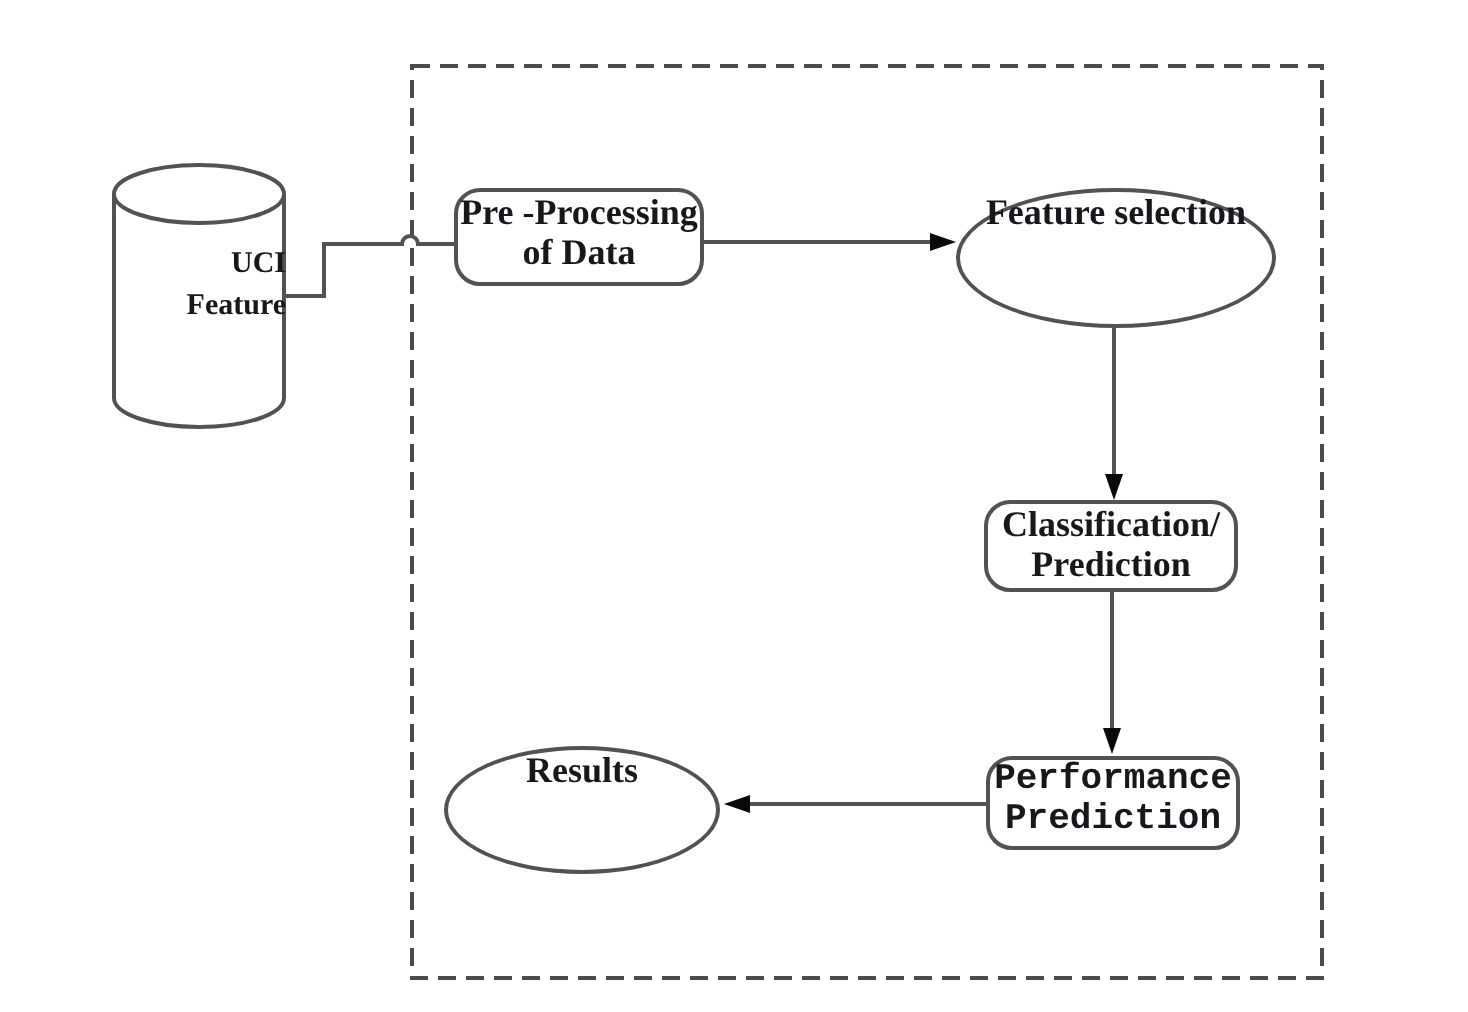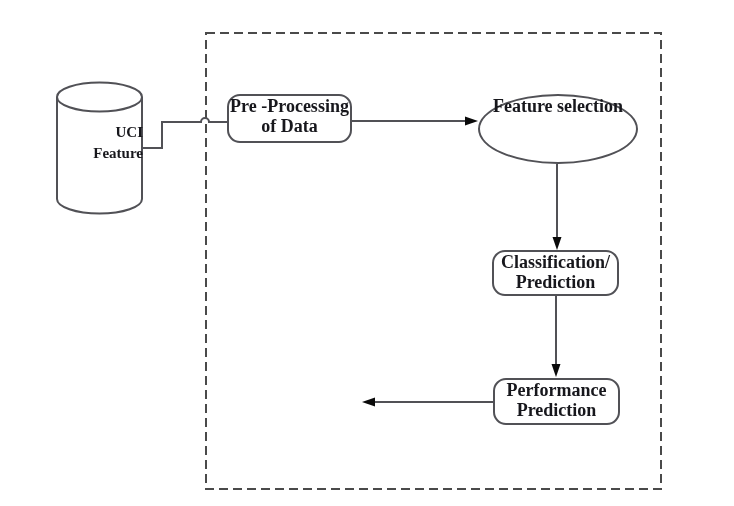--- a/index.html
+++ b/index.html
@@ -31,21 +31,21 @@
   .rounded{border-radius:13px;}
   .ellipse{border-radius:50%;}
   .shape-label{white-space:nowrap;}
   #label-uci{
     position:absolute;left:57px;top:122px;width:86px;
     text-align:right;font-weight:bold;font-size:15px;line-height:21px;color:var(--text);
   }
   #node-preprocessing{left:227px;top:94px;width:125px;height:49px;}
   #node-feature-selection{left:478px;top:94px;width:160px;height:70px;}
   #node-classification{left:492px;top:250px;width:127px;height:46px;}
-  #node-performance{left:493px;top:378px;width:127px;height:47px;}
+  #node-performance{left:493px;top:378px;width:127px;height:47px;font-family:Liberation Mono, monospace;}
   #node-results{left:222px;top:373px;width:138px;height:64px;}
 </style>
 </head>
 <body>
 
 <div id="canvas">
 
   <svg id="connector-layer" viewBox="0 0 734 506" xmlns="http://www.w3.org/2000/svg">
 
     <rect x="206" y="33" width="455" height="456" fill="none" stroke="var(--boundary)" stroke-width="2" stroke-dasharray="9 5"></rect>
@@ -95,14 +95,17 @@
 
   <div id="node-feature-selection" class="node ellipse">
     <div class="shape-label">Feature selection</div>
   </div>
 
   <div id="node-performance" class="node rounded">
     <div class="shape-label">Performance</div>
     <div class="shape-label">Prediction</div>
   </div>
 
+  <div id="node-results" class="node ellipse">
+    <div class="shape-label">Results</div>
+  </div>
 
 </div>
 
 </body></html>

